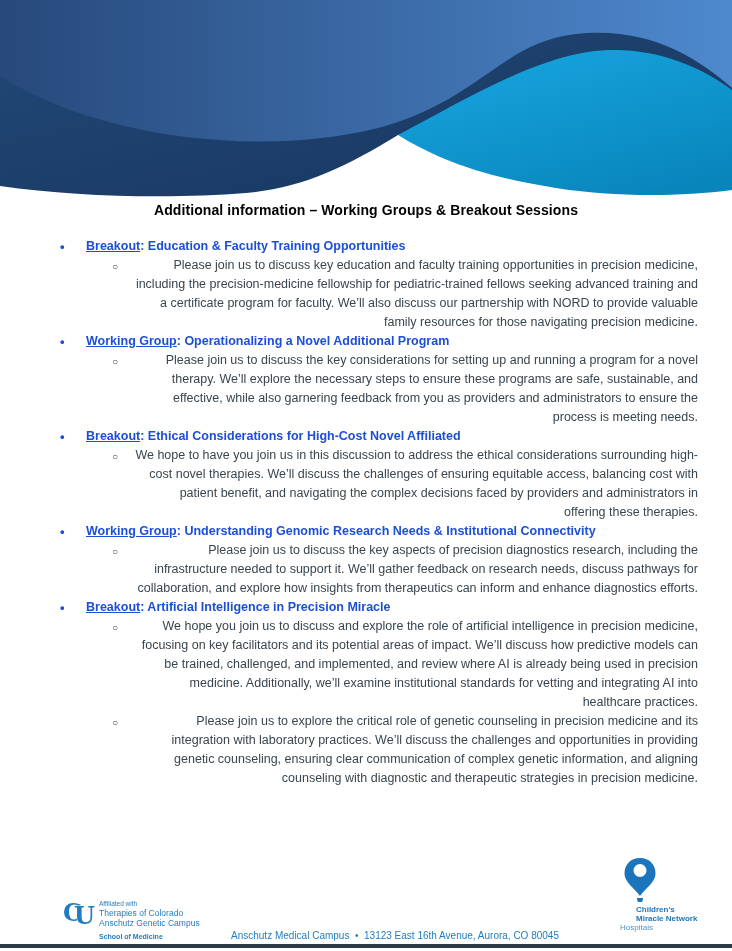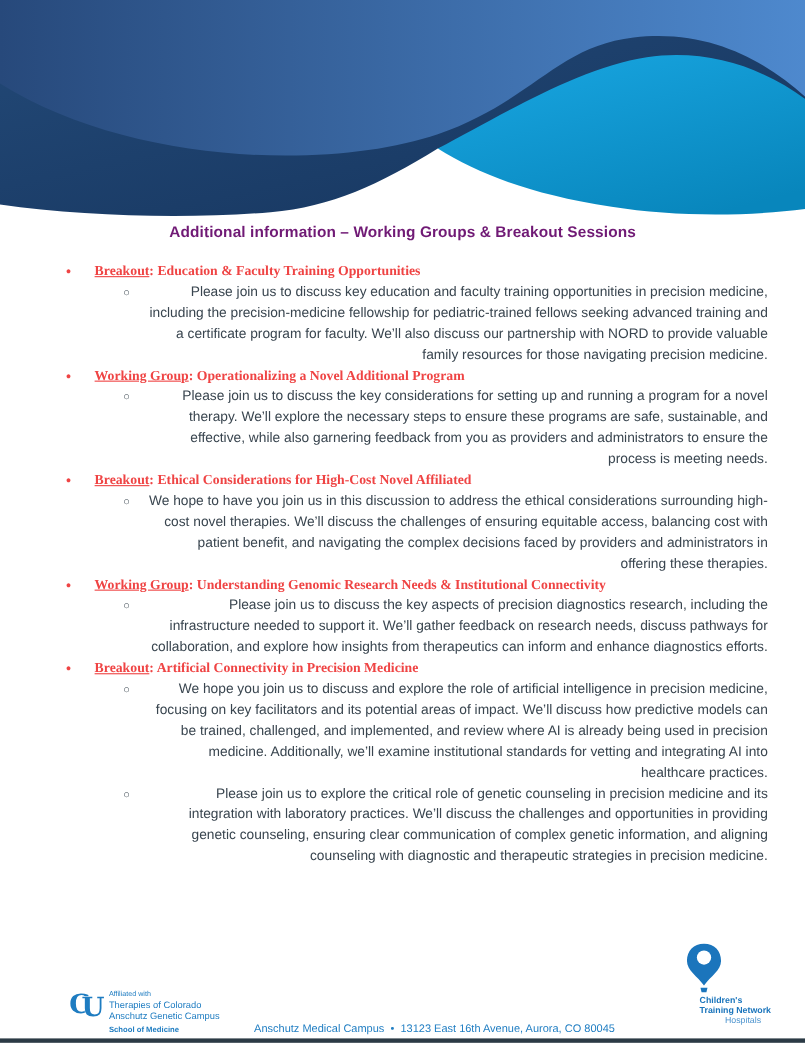--- a/index.html
+++ b/index.html
@@ -7,30 +7,30 @@
     position:relative; width:732px; height:951px; background:#ffffff;
     overflow:hidden; font-family:"Liberation Sans", sans-serif;
   }
 
   
   .header-wave { position:absolute; top:0; left:0; width:732px; height:200px; display:block; }
 
   
   .page-title {
     position:absolute; top:202px; left:0; width:732px; text-align:center;
-    font-size:14px; font-weight:bold; color:#701a75; letter-spacing:0.1px;
+    font-size:14px; font-weight:bold; color:#000000; letter-spacing:0.1px;
   }
 
   
   .sessions {
     position:absolute; top:237px; left:58px; width:640px;
     font-size:12.5px; line-height:19px; color:#39454F;
   }
   .session-head {
-    position:relative; padding-left:28px; font-weight:bold; color:#ef4444;font-family:Liberation Serif, serif;
+    position:relative; padding-left:28px; font-weight:bold; color:#1d4ed8;
   }
   .session-head::before {
     content:"•"; position:absolute; left:2px; top:0; font-size:13px;
   }
   .session-type { text-decoration:underline; }
   .session-colon { white-space:pre; }
   .session-desc {
     position:relative; padding-left:77px;text-align:right;
   }
   .session-desc::before {
@@ -48,21 +48,21 @@
 
   .footer-address {
     position:absolute; left:200px; top:901px; width:390px; text-align:center;
     color:#1F7DC2; font-size:10px; line-height:14px; white-space:pre;
   }
 
   .cmn-block { position:absolute; left:620px; top:857px; color:#1B75BC; }
   .cmn-balloon { display:block; margin-left:2px; }
   .cmn-text { margin-top:2px; }
   .cmn-l1, .cmn-l2 { font-size:8px; font-weight:bold; line-height:9px;margin-left:16px; }
-  .cmn-l3 { font-size:8px; line-height:9px; color:#4D94CE;margin-left:39px; }
+  .cmn-l3 { font-size:8px; line-height:9px; color:#4D94CE; }
 
   .bottom-bar {
     position:absolute; left:0; top:944px; width:732px; height:4px; background:#2B3A45;
   }
 </style>
 </head>
 <body>
 
 <div class="page">
 
@@ -129,21 +129,21 @@
 
     <div>
       <div class="session-head">
         <span class="session-type">Working Group</span><span class="session-colon">: </span><span>Understanding Genomic Research Needs &amp; Institutional Connectivity</span>
       </div>
       <div class="session-desc">Please join us to discuss the key aspects of precision diagnostics research, including the infrastructure needed to support it. We’ll gather feedback on research needs, discuss pathways for collaboration, and explore how insights from therapeutics can inform and enhance diagnostics efforts.</div>
     </div>
 
     <div>
       <div class="session-head">
-        <span class="session-type">Breakout</span><span class="session-colon">: </span><span>Artificial Connectivity in Precision Medicine</span>
+        <span class="session-type">Breakout</span><span class="session-colon">: </span><span>Artificial Intelligence in Precision Miracle</span>
       </div>
       <div class="session-desc">We hope you join us to discuss and explore the role of artificial intelligence in precision medicine, focusing on key facilitators and its potential areas of impact. We’ll discuss how predictive models can be trained, challenged, and implemented, and review where AI is already being used in precision medicine. Additionally, we’ll examine institutional standards for vetting and integrating AI into healthcare practices.</div>
     </div>
 
     <div>
       <div class="session-desc">Please join us to explore the critical role of genetic counseling in precision medicine and its integration with laboratory practices. We’ll discuss the challenges and opportunities in providing genetic counseling, ensuring clear communication of complex genetic information, and aligning counseling with diagnostic and therapeutic strategies in precision medicine.</div>
     </div>
 
   </div>
 
@@ -168,20 +168,20 @@
   </div>
 
   <div class="cmn-block">
     <svg class="cmn-balloon" width="36" height="46" viewBox="0 0 36 46">
       <path d="M18,1 C27.5,1 33.5,7.5 33.5,16.5 C33.5,25.5 24,30.5 18,39 C12,30.5 2.5,25.5 2.5,16.5 C2.5,7.5 8.5,1 18,1 Z" fill="#1B75BC"></path>
       <circle cx="18" cy="13.5" r="6.5" fill="#ffffff"></circle>
       <path d="M14.8,41 L21.2,41 L20.2,45 L15.8,45 Z" fill="#1B75BC"></path>
     </svg>
     <div class="cmn-text">
       <div class="cmn-l1">Children's</div>
-      <div class="cmn-l2">Training Network</div>
+      <div class="cmn-l2">Miracle Network</div>
       <div class="cmn-l3">Hospitals</div>
     </div>
   </div>
 
   <div class="bottom-bar"></div>
 
 </div>
 
 </body></html>

